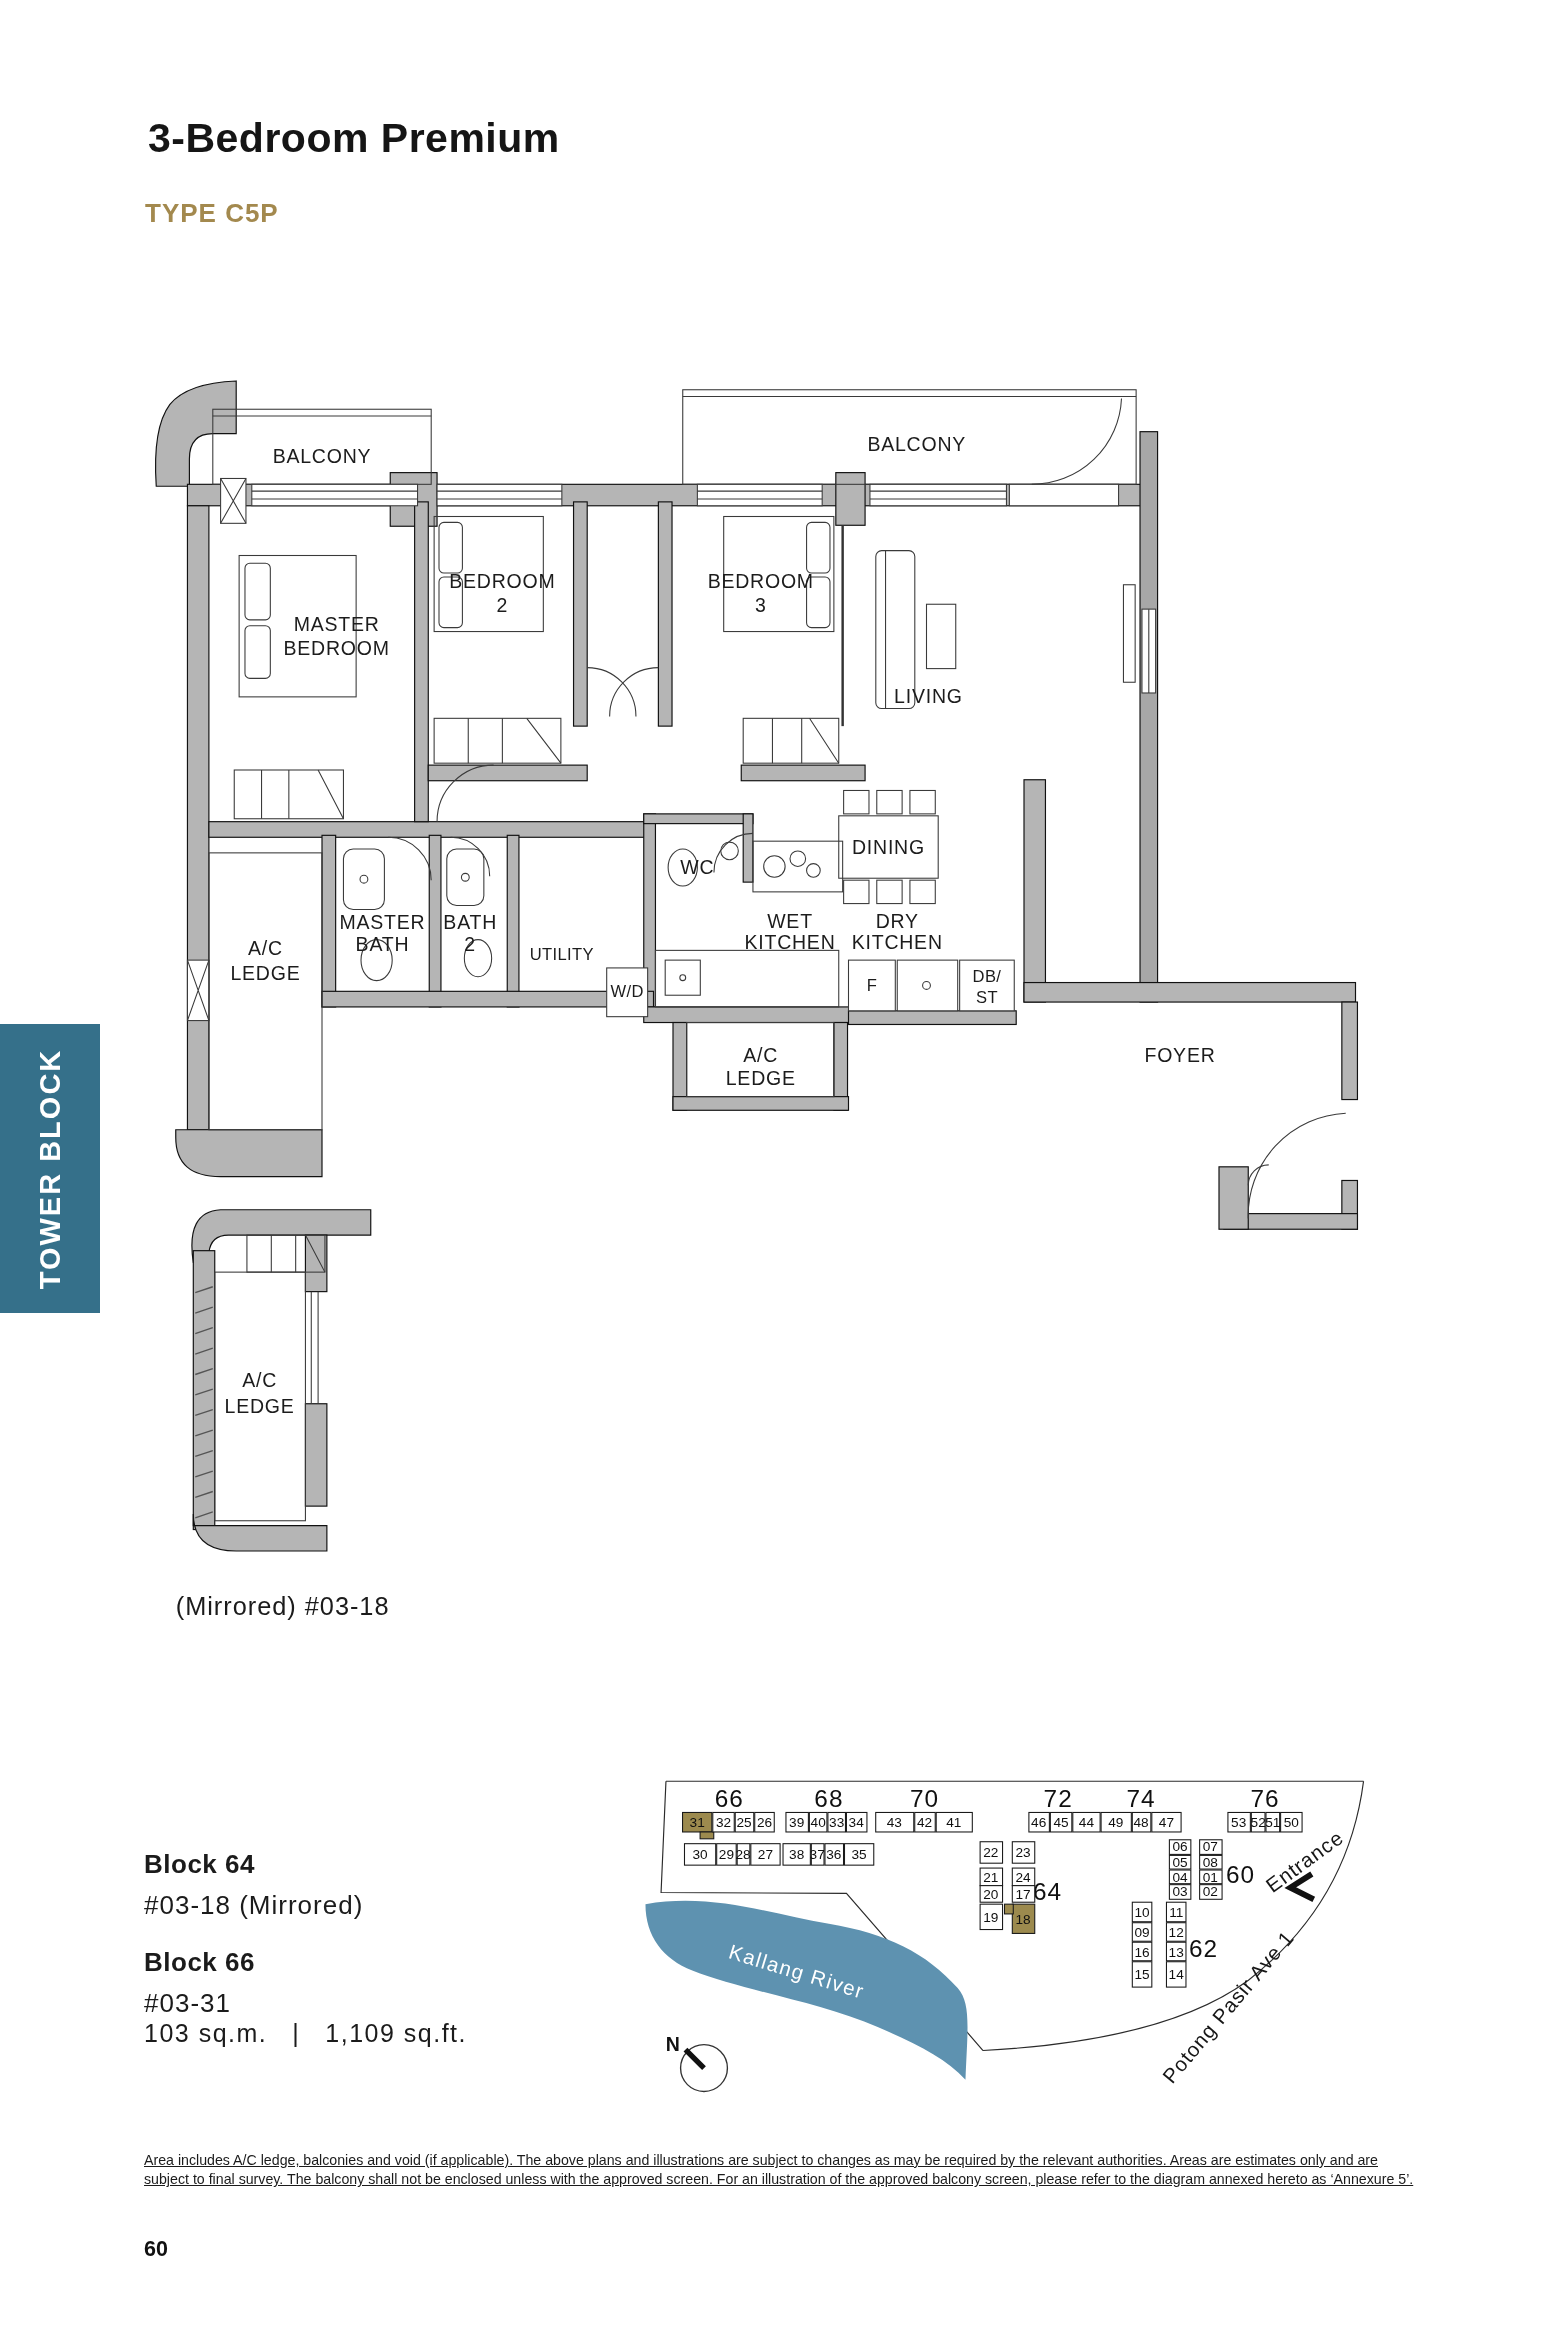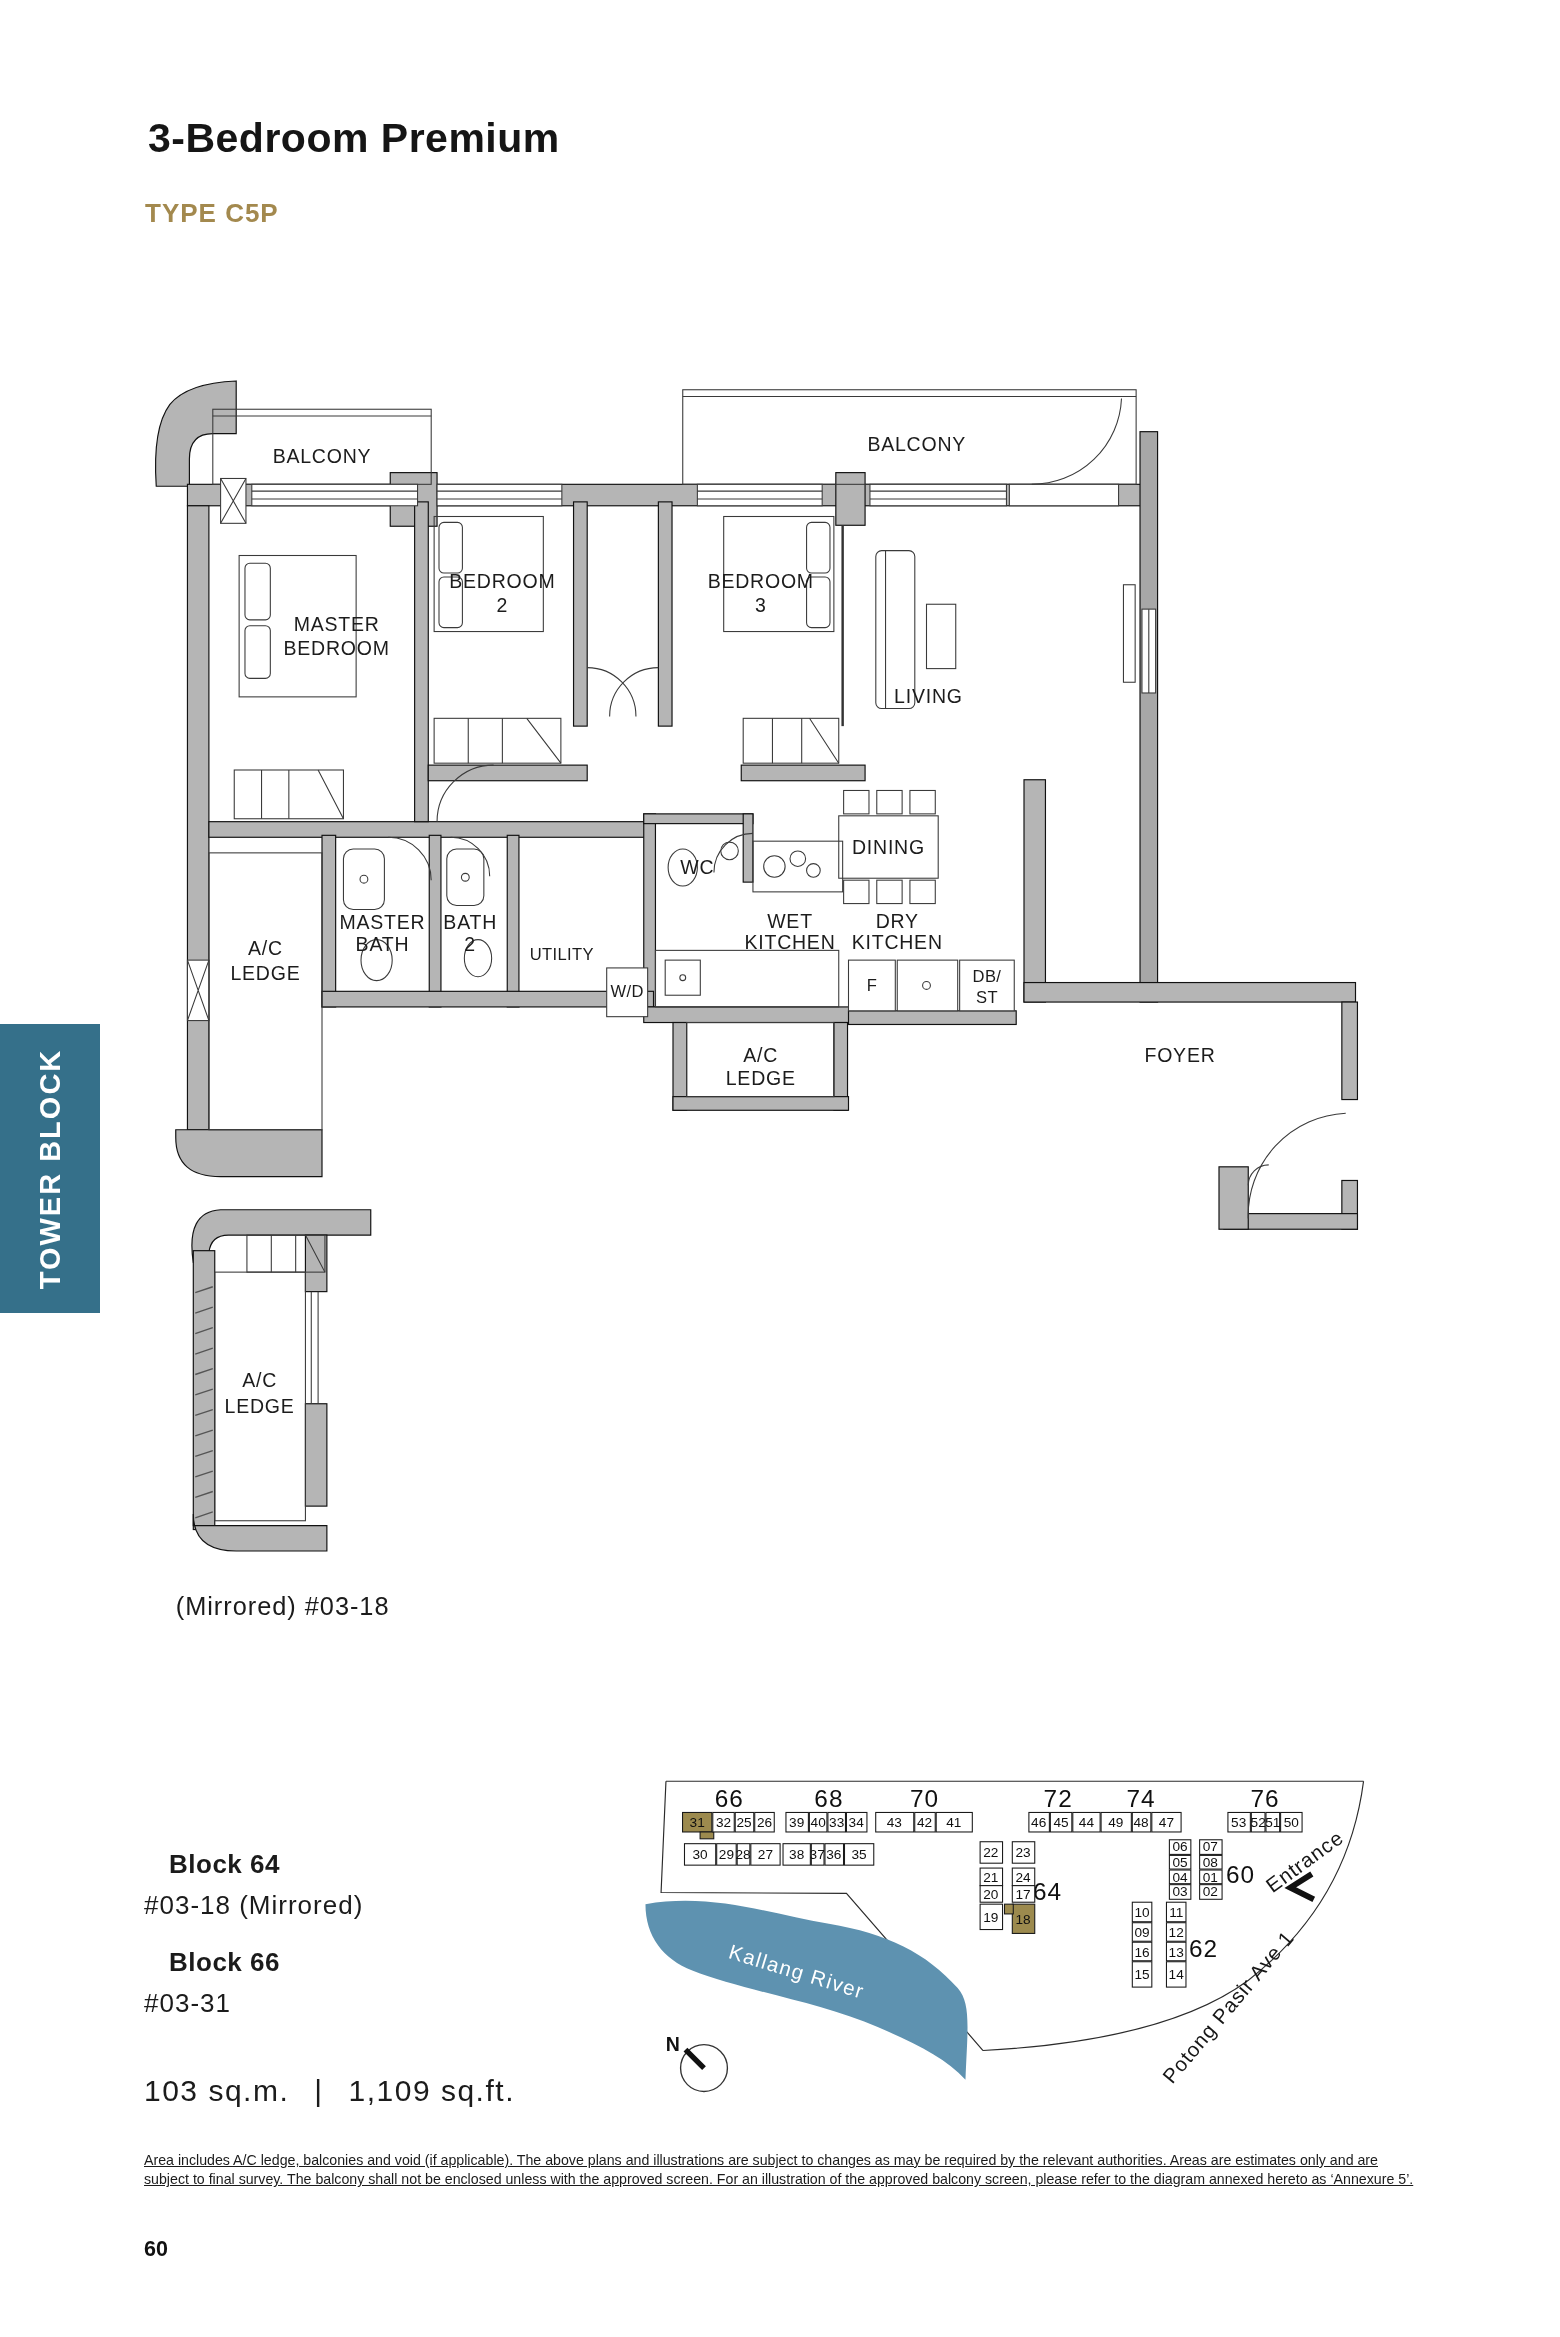--- a/index.html
+++ b/index.html
@@ -10,23 +10,23 @@
   .abs { position:absolute; }
   #page-title { left:148px; top:115px; font-size:41px; font-weight:bold; color:#151515; letter-spacing:0.5px; }
   #unit-type  { left:145px; top:198px; font-size:26px; font-weight:bold; color:#A3894E; letter-spacing:1px; }
   #side-tab   { left:0; top:1024px; width:100px; height:289px; background:#35708A; }
   #side-tab span {
     position:absolute; left:50%; top:50%;
     transform:translate(-50%,-50%) rotate(-90deg);
     white-space:nowrap; color:#fff; font-weight:bold; font-size:29px; letter-spacing:2px;
   }
   #info { left:144px; top:1849px; color:#1b1b1b; }
-  .blk   { font-size:26px; font-weight:bold; margin-bottom:9.8px; letter-spacing:0.5px;margin-left:25px;}
+  .blk   { font-size:26px; font-weight:bold; margin-bottom:9.8px; letter-spacing:0.5px;}
   .unitn { font-size:26px; font-weight:normal; margin-bottom:26px; letter-spacing:1px;}
-  #area-row { margin-top:55px; font-size:30px; letter-spacing:1.5px;text-align:center; }
+  #area-row { font-size:25px; letter-spacing:1.5px;text-align:center; }
   #area-row .sep { margin:0 25px; }
   #footer { left:144px; top:2151px; font-size:14.2px; line-height:1.35; color:#1b1b1b; }
   #footer div { white-space:nowrap;text-decoration:underline; }
   #page-num { left:144px; top:2237px; font-size:21.5px; font-weight:bold; color:#111; }
   svg { font-family:"Liberation Sans", sans-serif; }
   .w  { fill:#b5b5b5; stroke:#111; stroke-width:1.2; }
   .wd { fill:#a7a7a7; stroke:#111; stroke-width:1.2; }
   .tl { fill:none; stroke:#3a3a3a; stroke-width:1.1; }
   .wh { fill:#ffffff; stroke:#3a3a3a; stroke-width:1.1; }
   .rl { font-size:20px; fill:#1c1c1c; letter-spacing:0.8px; text-anchor:middle; }

